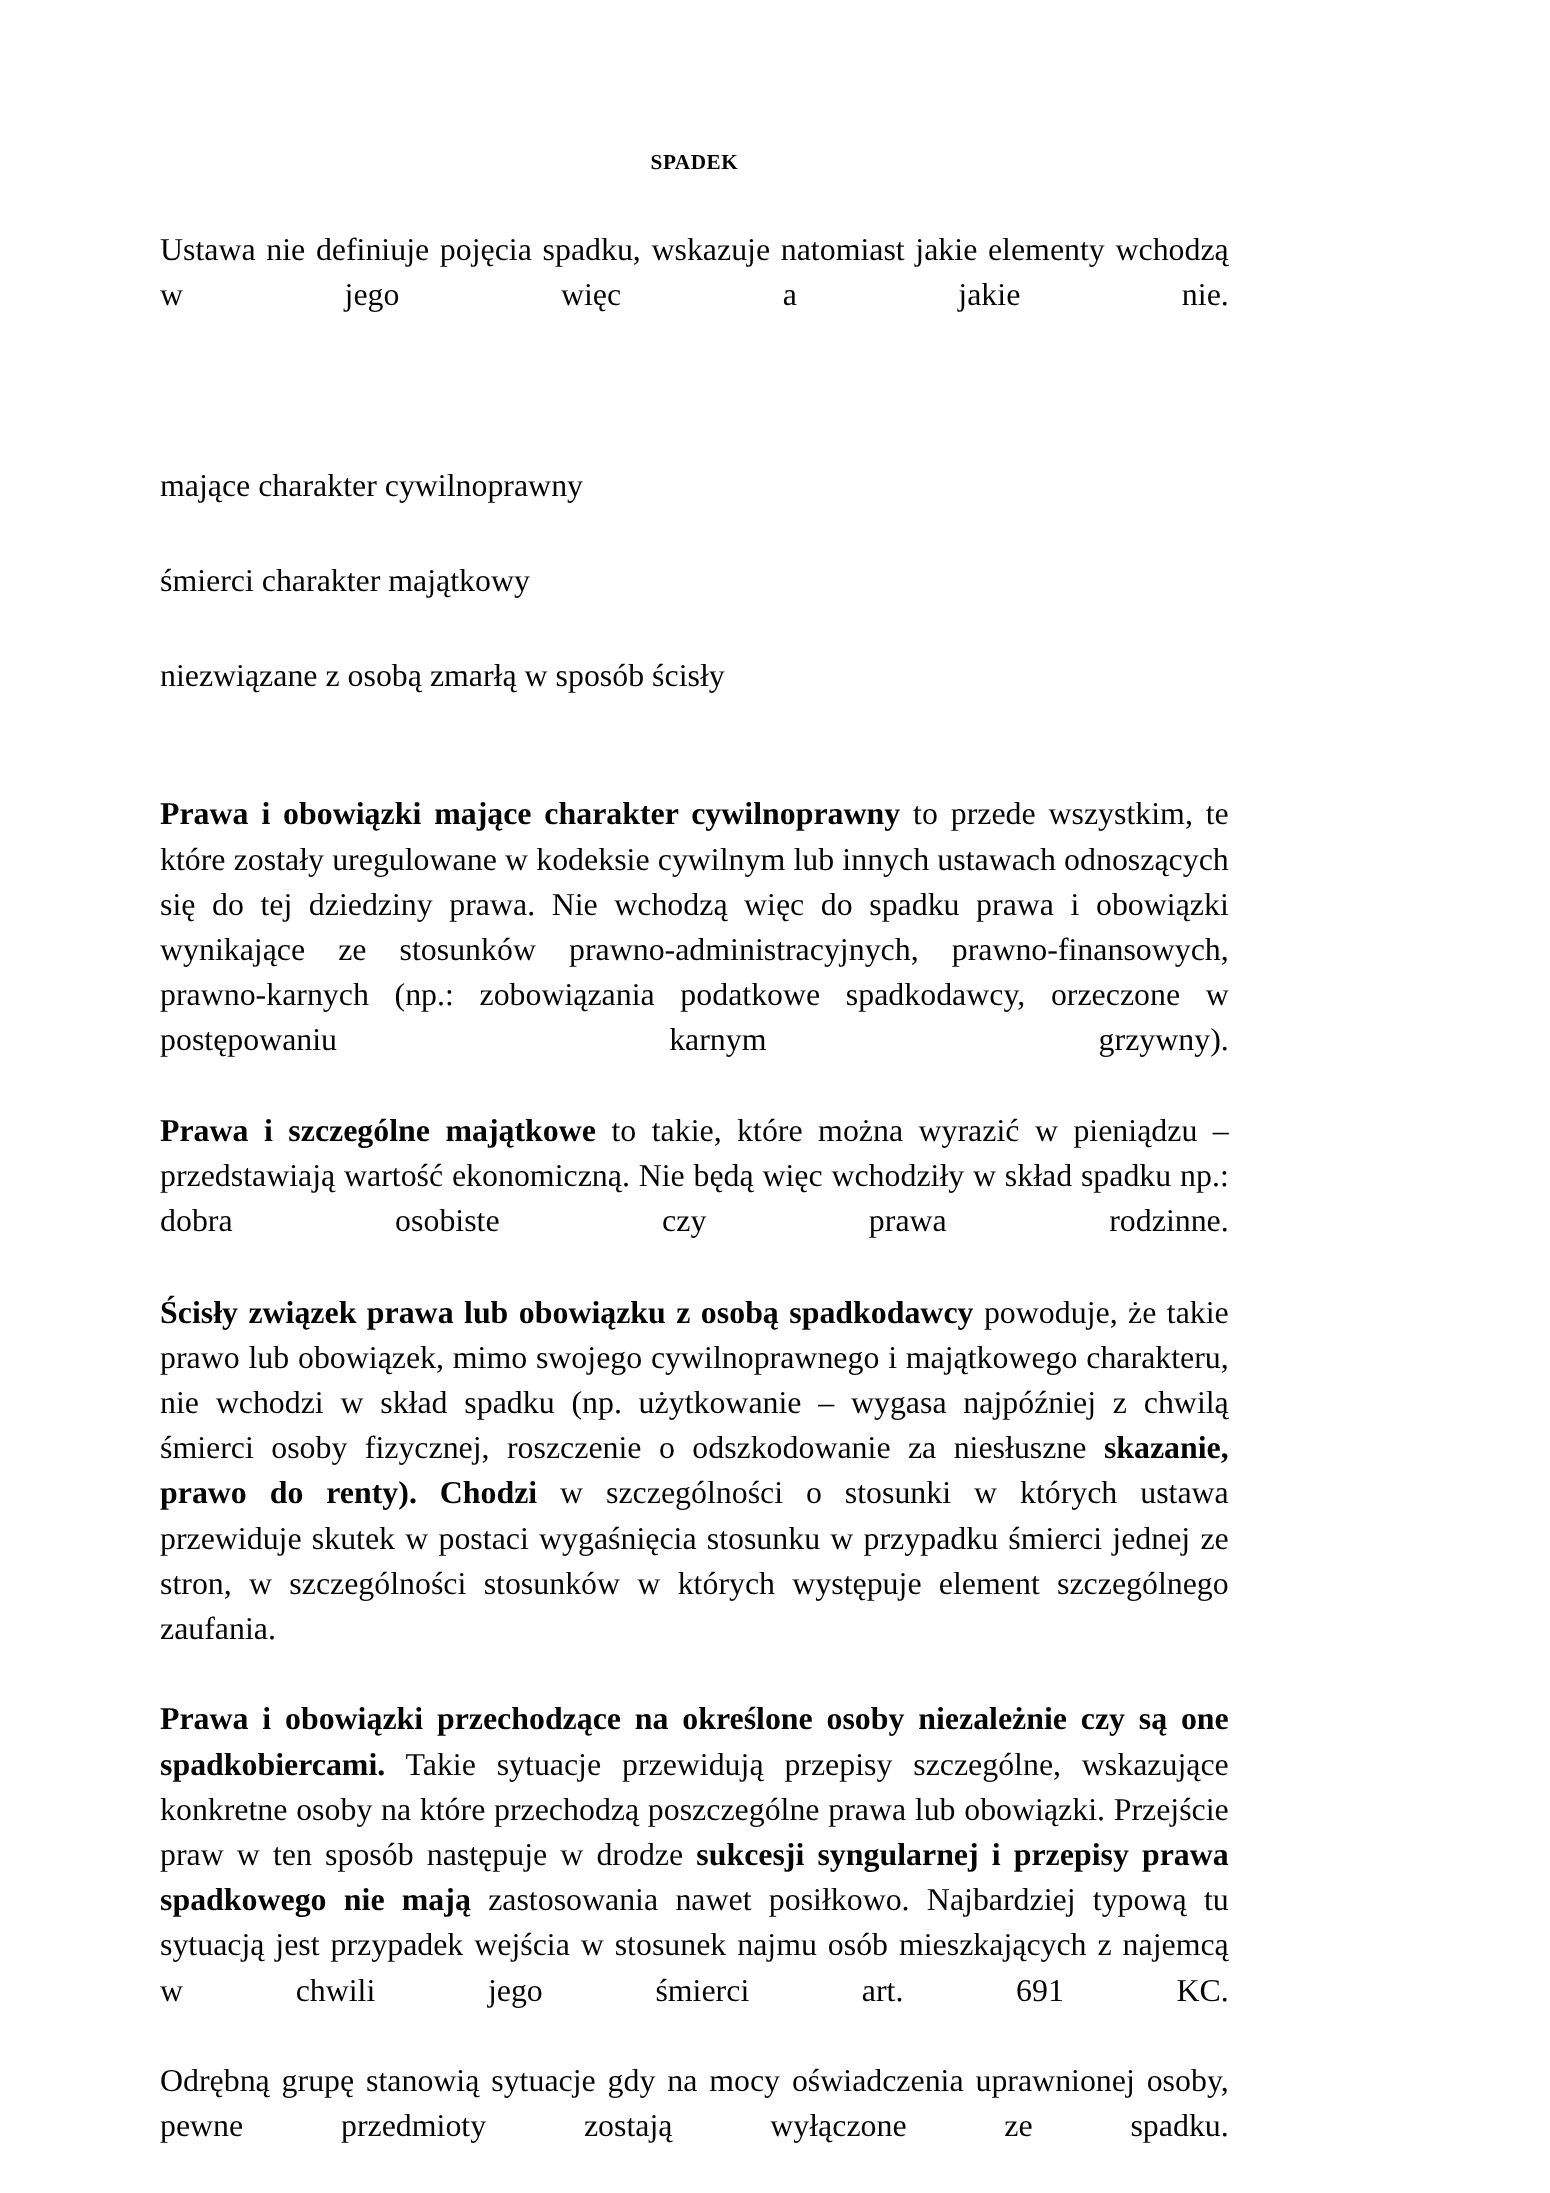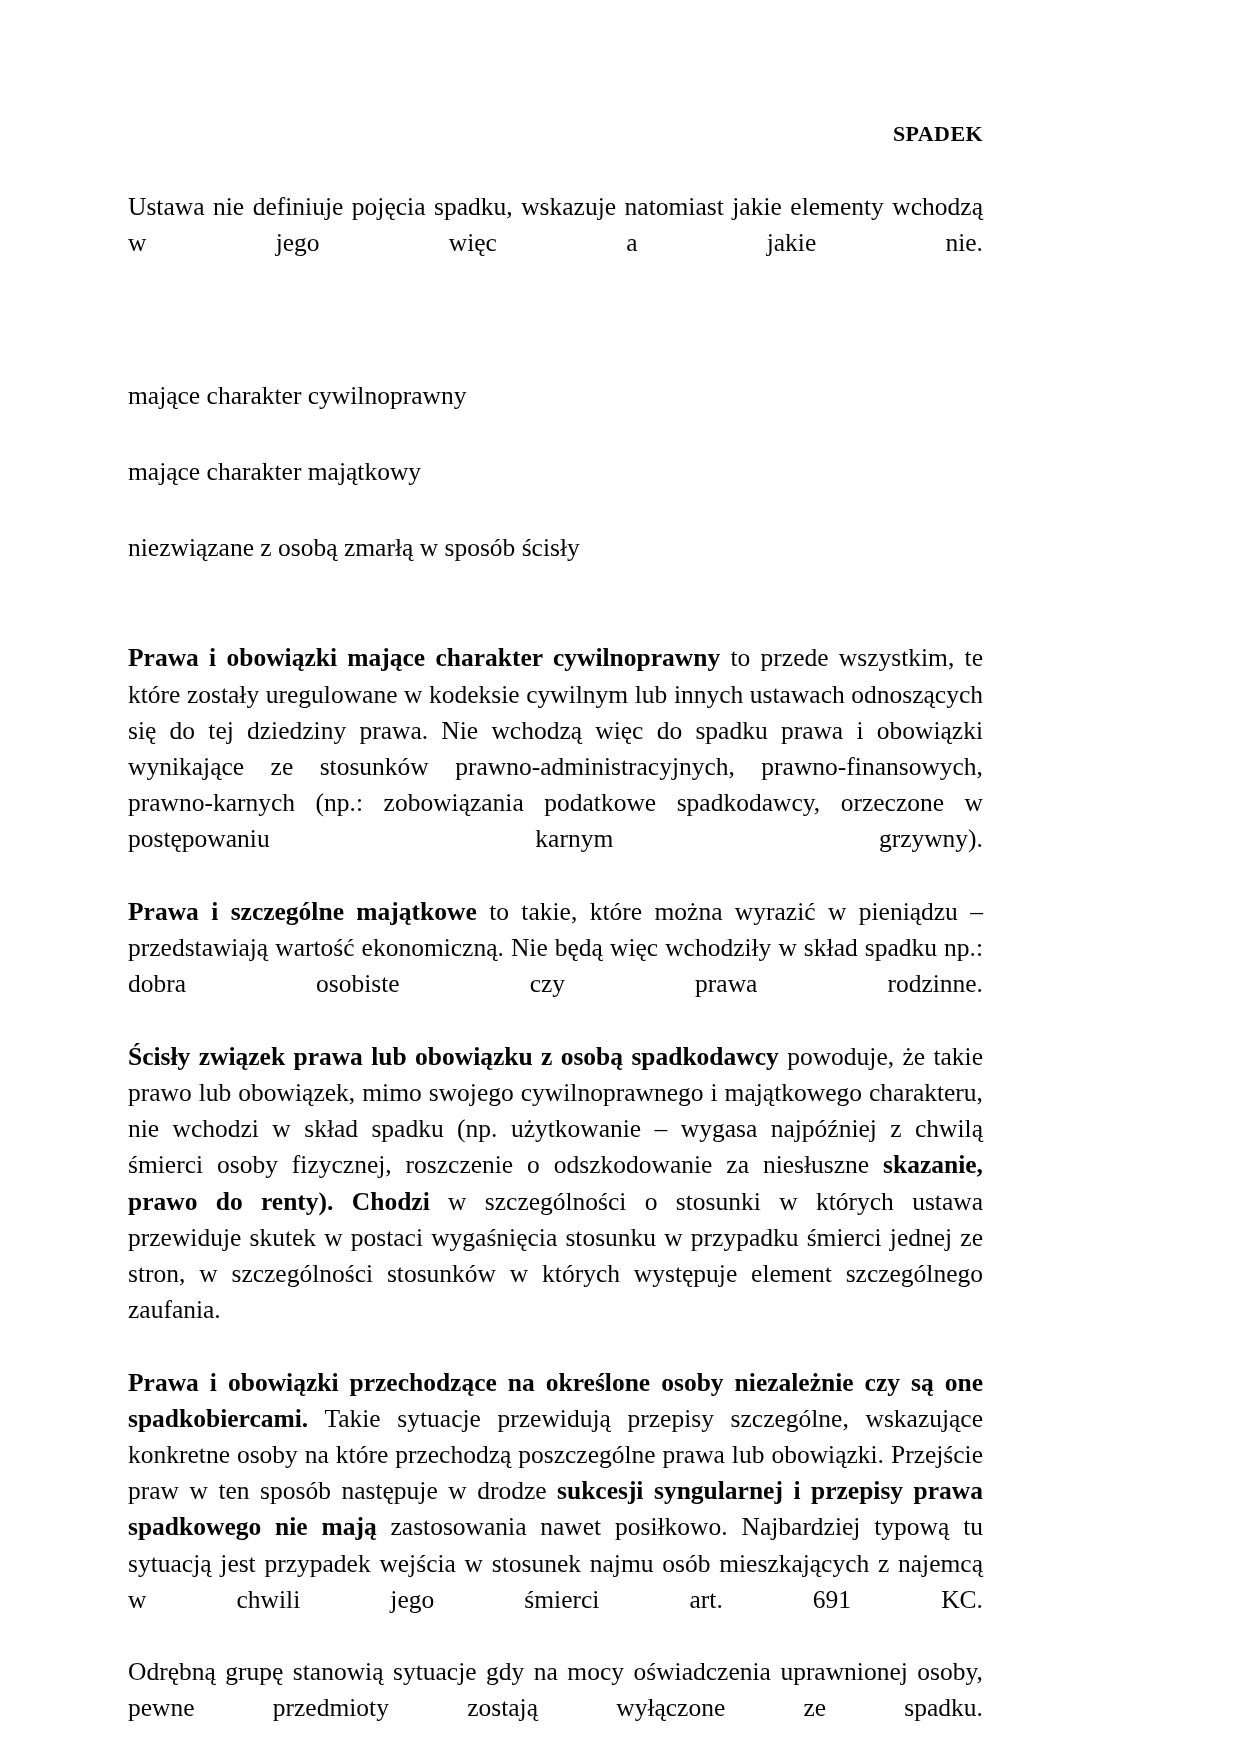--- a/index.html
+++ b/index.html
@@ -27,26 +27,26 @@
     font-family: "Liberation Serif", "DejaVu Serif", serif;
     color: #050505;
     font-size: 25.5px;
     line-height: 1.42;
     text-align: justify;
     text-justify: inter-word;
     -webkit-font-smoothing: none;
   }
   h1.heading {
     font-family: "Liberation Serif", "DejaVu Serif", serif;
-    font-size: 22px;
+    font-size: 17px;
     font-weight: bold;
     letter-spacing: 0.4px;
     margin: 0 0 0 0;
     color: #050505;
-    text-align: right;
+    text-align: center;
   }
   .spacer-lg { height: 40px; }
   .spacer-md { height: 34px; }
 
   p.para {
     margin: 0;
     text-align: justify;
     text-justify: inter-word;
   }
   
@@ -89,21 +89,21 @@
 
     <div class="spacer-lg"></div>
 
 
     <div class="spacer-lg"></div>
 
     <p class="bullet-line">mające charakter cywilnoprawny</p>
 
     <div class="spacer-lg"></div>
 
-    <p class="bullet-line">mające charakter majątkowy</p>
+    <p class="bullet-line">śmierci charakter majątkowy</p>
 
     <div class="spacer-lg"></div>
 
     <p class="bullet-line">niezwiązane z osobą zmarłą w sposób ścisły</p>
 
     <div class="spacer-lg"></div>
 
 
     <div class="spacer-md"></div>
 

